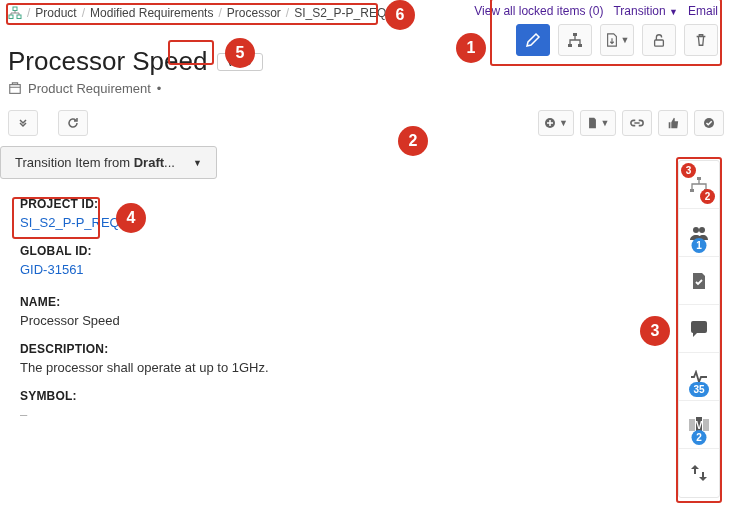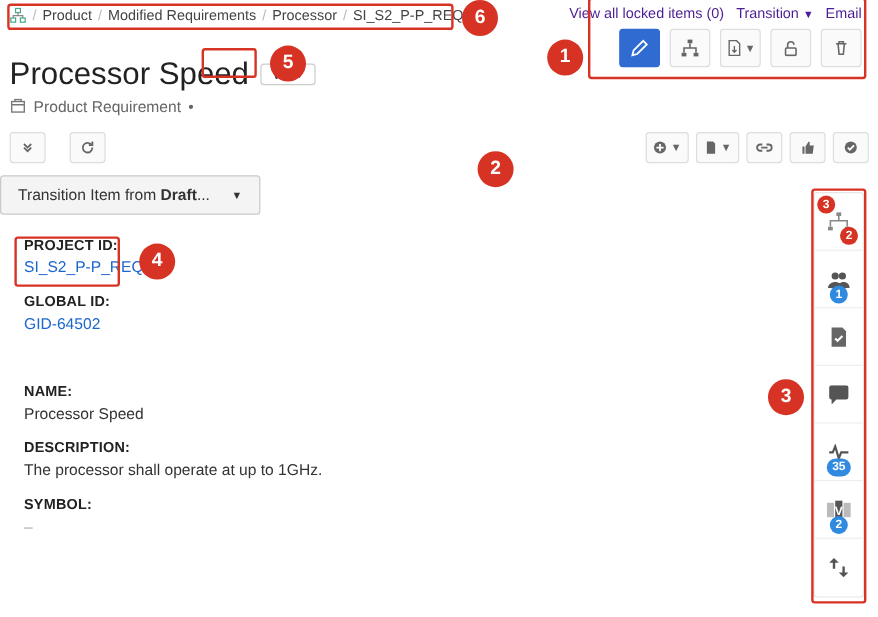--- a/index.html
+++ b/index.html
@@ -336,23 +336,23 @@
   </div>
 </div>
 
 <div class="fields">
   <div class="field">
     <div class="flabel">PROJECT ID:</div>
     <div class="fval link">SI_S2_P-P_REQ-20</div>
   </div>
   <div class="field">
     <div class="flabel">GLOBAL ID:</div>
-    <div class="fval link">GID-64502</div>
-  </div>
-  <div class="field" style="margin-top:42px">
+    <div class="fval link">GID-31561</div>
+  </div>
+  <div class="field" style="margin-top:18px">
     <div class="flabel">NAME:</div>
     <div class="fval">Processor Speed</div>
   </div>
   <div class="field">
     <div class="flabel">DESCRIPTION:</div>
     <div class="fval">The processor shall operate at up to 1GHz.</div>
   </div>
   <div class="field">
     <div class="flabel">SYMBOL:</div>
     <div class="fval empty">–</div>

